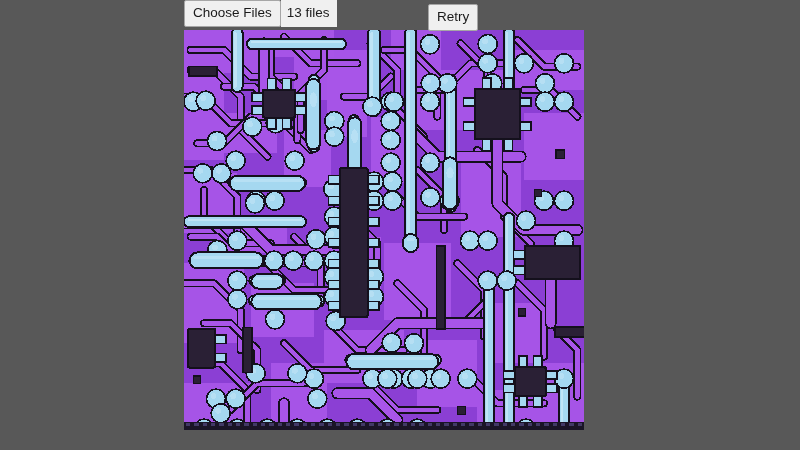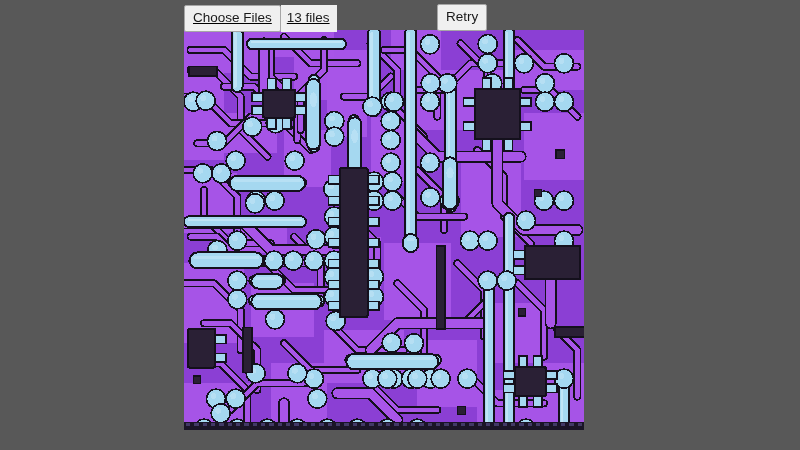--- a/index.html
+++ b/index.html
@@ -24,24 +24,23 @@
   }
 
   
   .toolbar {
     position: absolute;
     left: 184px;
     top: 0px;
     width: 400px;
     height: 32px;
     display: flex;
-    align-items: flex-end;
+    align-items: flex-start;
     gap: 0px;
     z-index: 30;
-    text-decoration: underline;
   }
   .file-picker {
     display: flex;
     align-items: center;
   }
   .btn {
     background: #f0f0f0;
     border: 1px solid #a6a6a6;
     border-radius: 2px;
     color: #1a1a1a;
@@ -55,21 +54,21 @@
   }
   .file-status {
     color: #202020;
     font-size: 13.5px;
     background: #f0f0f0;
     padding: 5px 7px 7px 6px;
     white-space: nowrap;
   }
   .retry-wrap {
     position: absolute;
-    left: 253px;
+    left: 244px;
     top: 4px;
   }
 
   
   .board-wrap {
     position: absolute;
     left: 184px;
     top: 30px;
     width: 400px;
     height: 400px;

